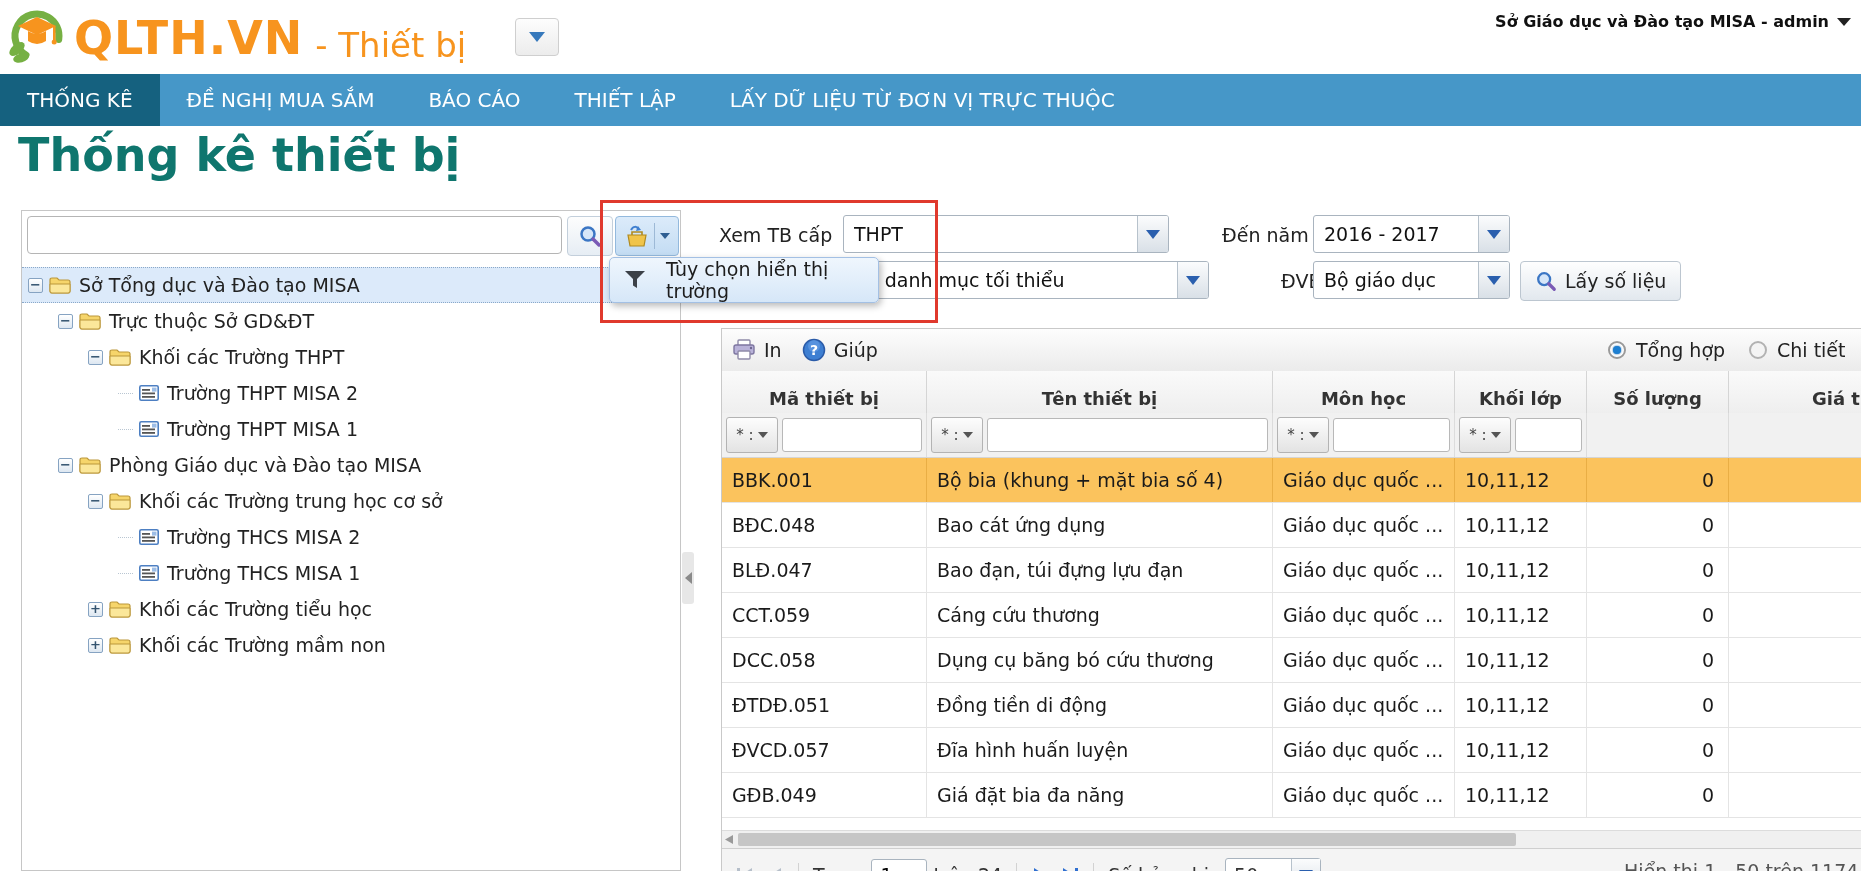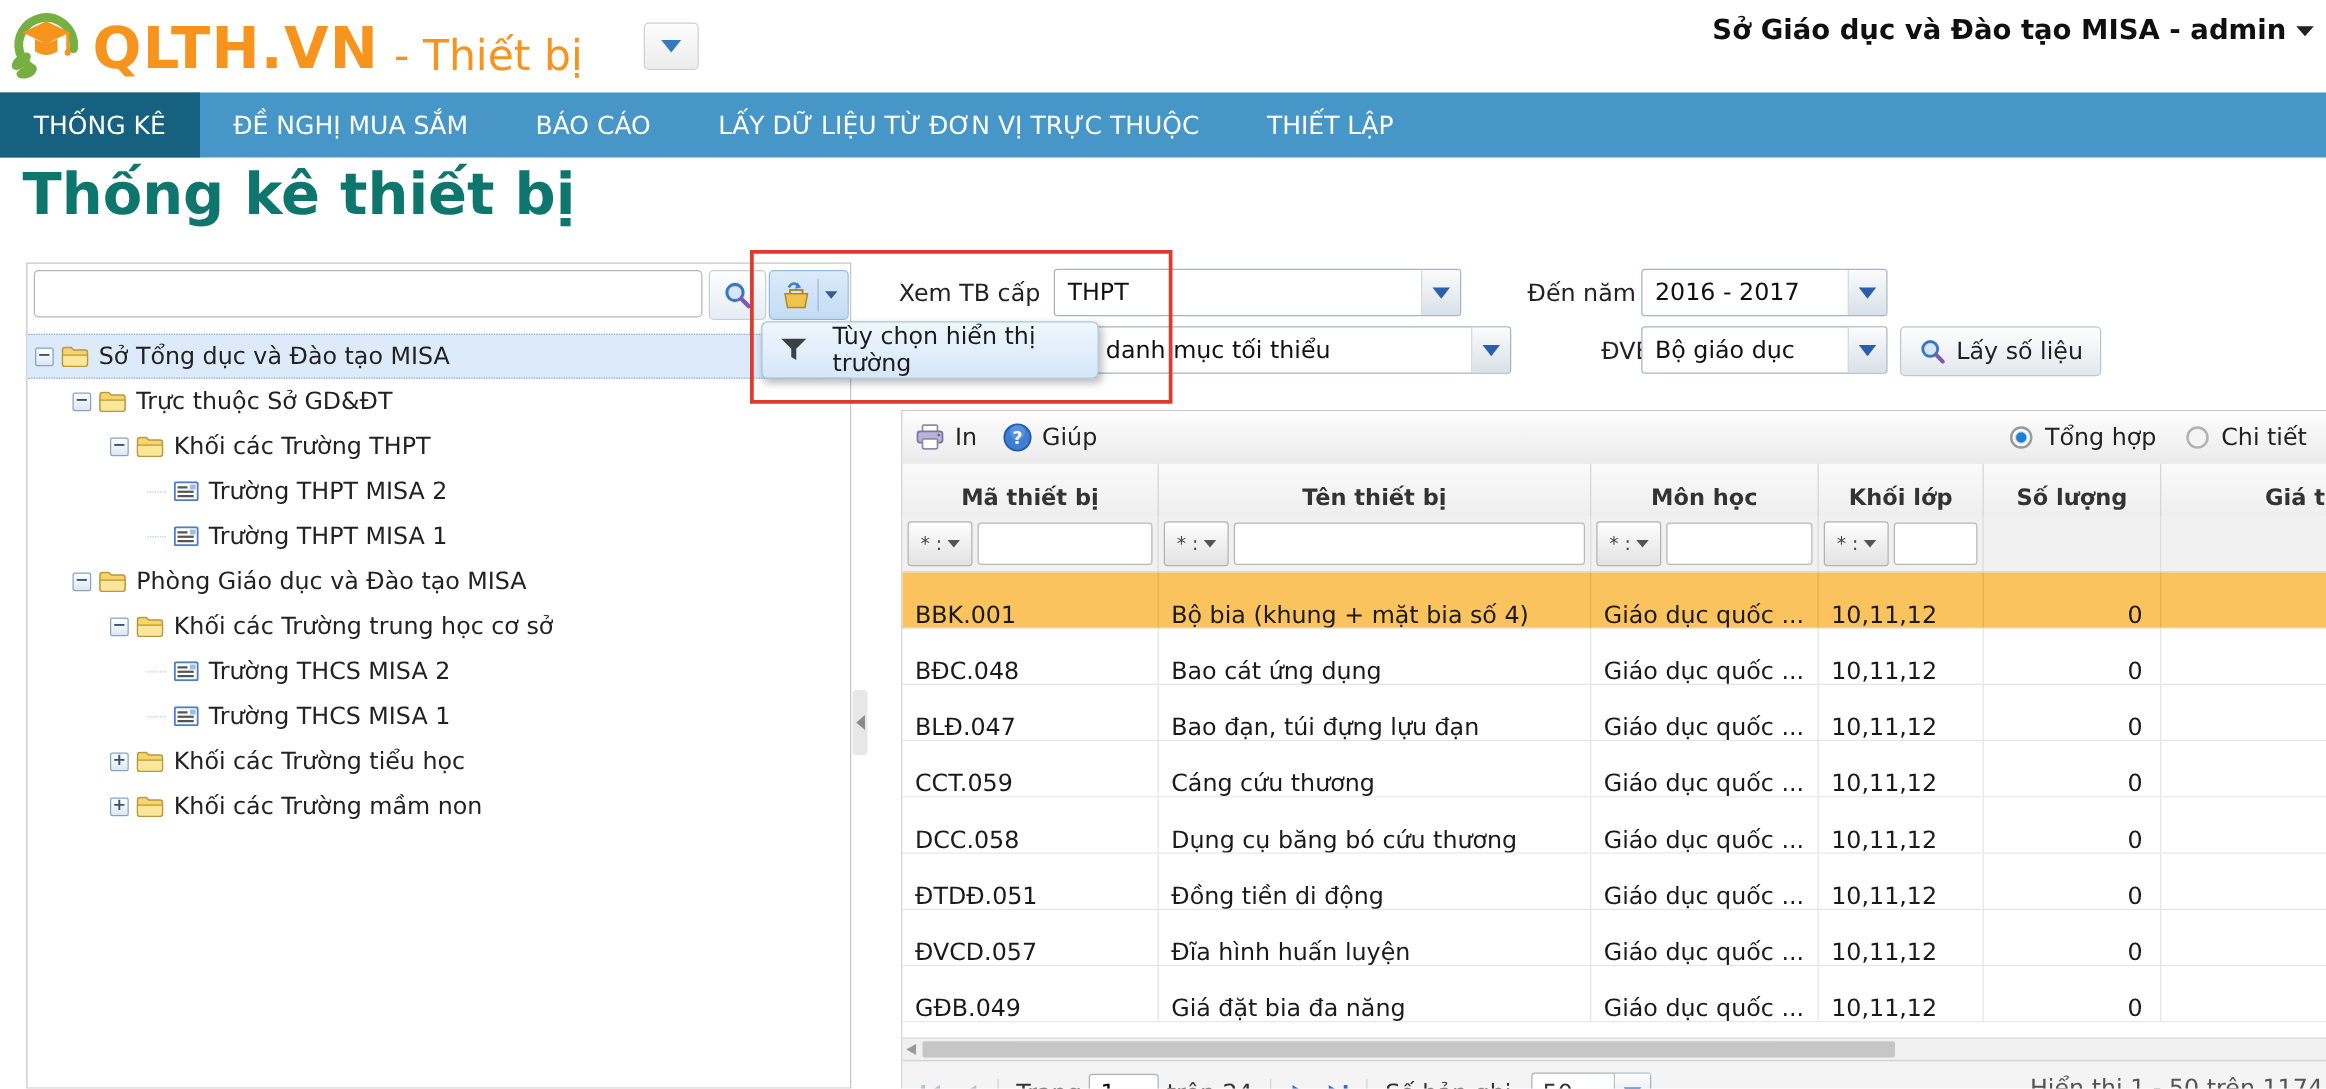--- a/index.html
+++ b/index.html
@@ -7,21 +7,21 @@
         font-family:"DejaVu Sans","Liberation Sans",sans-serif;color:#222;}
 
   
   .hdr{position:absolute;left:0;top:0;width:1861px;height:74px;background:#fff;}
   .logo-wrap{position:absolute;left:8px;top:5px;display:flex;align-items:flex-end;}
   .logo-main{font-size:46px;font-weight:bold;color:#f7941e;letter-spacing:1px;margin-left:8px;}
   .logo-sub{font-size:34px;color:#f7941e;margin-left:12px;}
   .app-dd{position:absolute;left:515px;top:18px;width:42px;height:36px;border:1px solid #cfcfcf;
           border-radius:4px;background:linear-gradient(#fdfdfd,#ececec);display:flex;align-items:center;justify-content:center;}
   .caret-blue{width:0;height:0;border-left:8px solid transparent;border-right:8px solid transparent;border-top:10px solid #3779bc;}
-  .user{position:absolute;right:10px;top:12px;font-size:22px;font-weight:bold;color:#101010;display:flex;align-items:center;gap:8px;}
+  .user{position:absolute;right:10px;top:12px;font-size:16px;font-weight:bold;color:#101010;display:flex;align-items:center;gap:8px;}
   .caret-dark{width:0;height:0;border-left:7px solid transparent;border-right:7px solid transparent;border-top:8px solid #222;}
 
   
   .nav{position:absolute;left:0;top:74px;width:1861px;height:52px;background:#4697c8;display:flex;}
   .nav-item{padding:0 27px;line-height:52px;color:#fff;font-size:20px;white-space:nowrap;cursor:pointer;}
   .nav-item.active{background:#15617f;}
 
   .title{position:absolute;left:18px;top:128px;font-size:46px;color:#0f766e;font-weight:bold;}
 
   
@@ -85,21 +85,21 @@
   .gfilter{position:absolute;left:0;top:84px;width:1166px;height:45px;display:flex;background:#f1f1f1;border-bottom:1px solid #d5d5d5;box-sizing:border-box;}
   .fc{box-sizing:border-box;border-right:1px solid #dcdcdc;display:flex;align-items:center;padding:0 4px;gap:4px;}
   .fop{height:34px;flex:0 0 50px;border:1px solid #b3b3b3;border-radius:3px;background:linear-gradient(#fdfdfd,#e3e3e3);
        display:flex;align-items:center;justify-content:center;gap:4px;font-size:15px;color:#444;cursor:pointer;}
   .fop .mini-caret{border-top-color:#555;}
   .fin{height:34px;flex:1;min-width:20px;border:1px solid #b8b8b8;border-radius:3px;box-sizing:border-box;font-size:17px;padding:0 6px;font-family:inherit;outline:none;}
 
   .grows{position:absolute;left:0;top:129px;width:1166px;}
   .gr{height:45px;display:flex;border-bottom:1px solid #e4e4e4;background:#fff;box-sizing:border-box;cursor:pointer;}
   .gr.selected{background:#fbc35d;}
-  .gc{box-sizing:border-box;border-right:1px solid #e4e4e4;padding:12px 10px;line-height:44px;font-size:19px;color:#1a1a1a;
+  .gc{box-sizing:border-box;border-right:1px solid #e4e4e4;padding:0 10px;line-height:44px;font-size:19px;color:#1a1a1a;
       white-space:nowrap;overflow:hidden;text-overflow:ellipsis;}
   .gc.right{text-align:right;padding-right:14px;}
   .gr.selected .gc{border-right-color:#e9ae45;}
   .gpartial{position:absolute;left:0;top:489px;width:1166px;height:12px;background:#fff;border-bottom:1px solid #e4e4e4;}
 
   .hscroll{position:absolute;left:0;top:501px;width:1166px;height:18px;background:#f0f0f0;border-top:1px solid #dcdcdc;box-sizing:border-box;}
   .hs-arrow{position:absolute;top:2px;width:14px;height:13px;display:flex;align-items:center;justify-content:center;}
   .hs-thumb{position:absolute;left:16px;top:2px;width:778px;height:13px;background:#c6c6c6;border-radius:2px;cursor:pointer;}
   .vscroll{position:absolute;right:0;top:84px;width:14px;height:417px;background:#f4f4f4;border-left:1px solid #e0e0e0;}
 
@@ -140,22 +140,22 @@
     <div class="user">
       <span>Sở Giáo dục và Đào tạo MISA - admin</span>
       <span class="caret-dark"></span>
     </div>
   </div>
 
   <div class="nav" id="nav">
       <div class="nav-item active">THỐNG KÊ</div>
       <div class="nav-item">ĐỀ NGHỊ MUA SẮM</div>
       <div class="nav-item">BÁO CÁO</div>
+      <div class="nav-item">THIẾT LẬP</div>
       <div class="nav-item">LẤY DỮ LIỆU TỪ ĐƠN VỊ TRỰC THUỘC</div>
-      <div class="nav-item">THIẾT LẬP</div>
     </div>
 
   <div class="title">Thống kê thiết bị</div>
 
   <div class="lpanel">
     <input class="lsearch" value="" style="">
     <div class="icon-btn search-btn">
       <svg width="24" height="24" viewBox="0 0 24 24">
         <circle cx="10" cy="10" r="6.5" fill="#d6e6f8" stroke="#3b76c4" stroke-width="2.5"></circle>
         <line x1="15" y1="15" x2="21" y2="21" stroke="#7a5ab5" stroke-width="3.5" stroke-linecap="round"></line>

